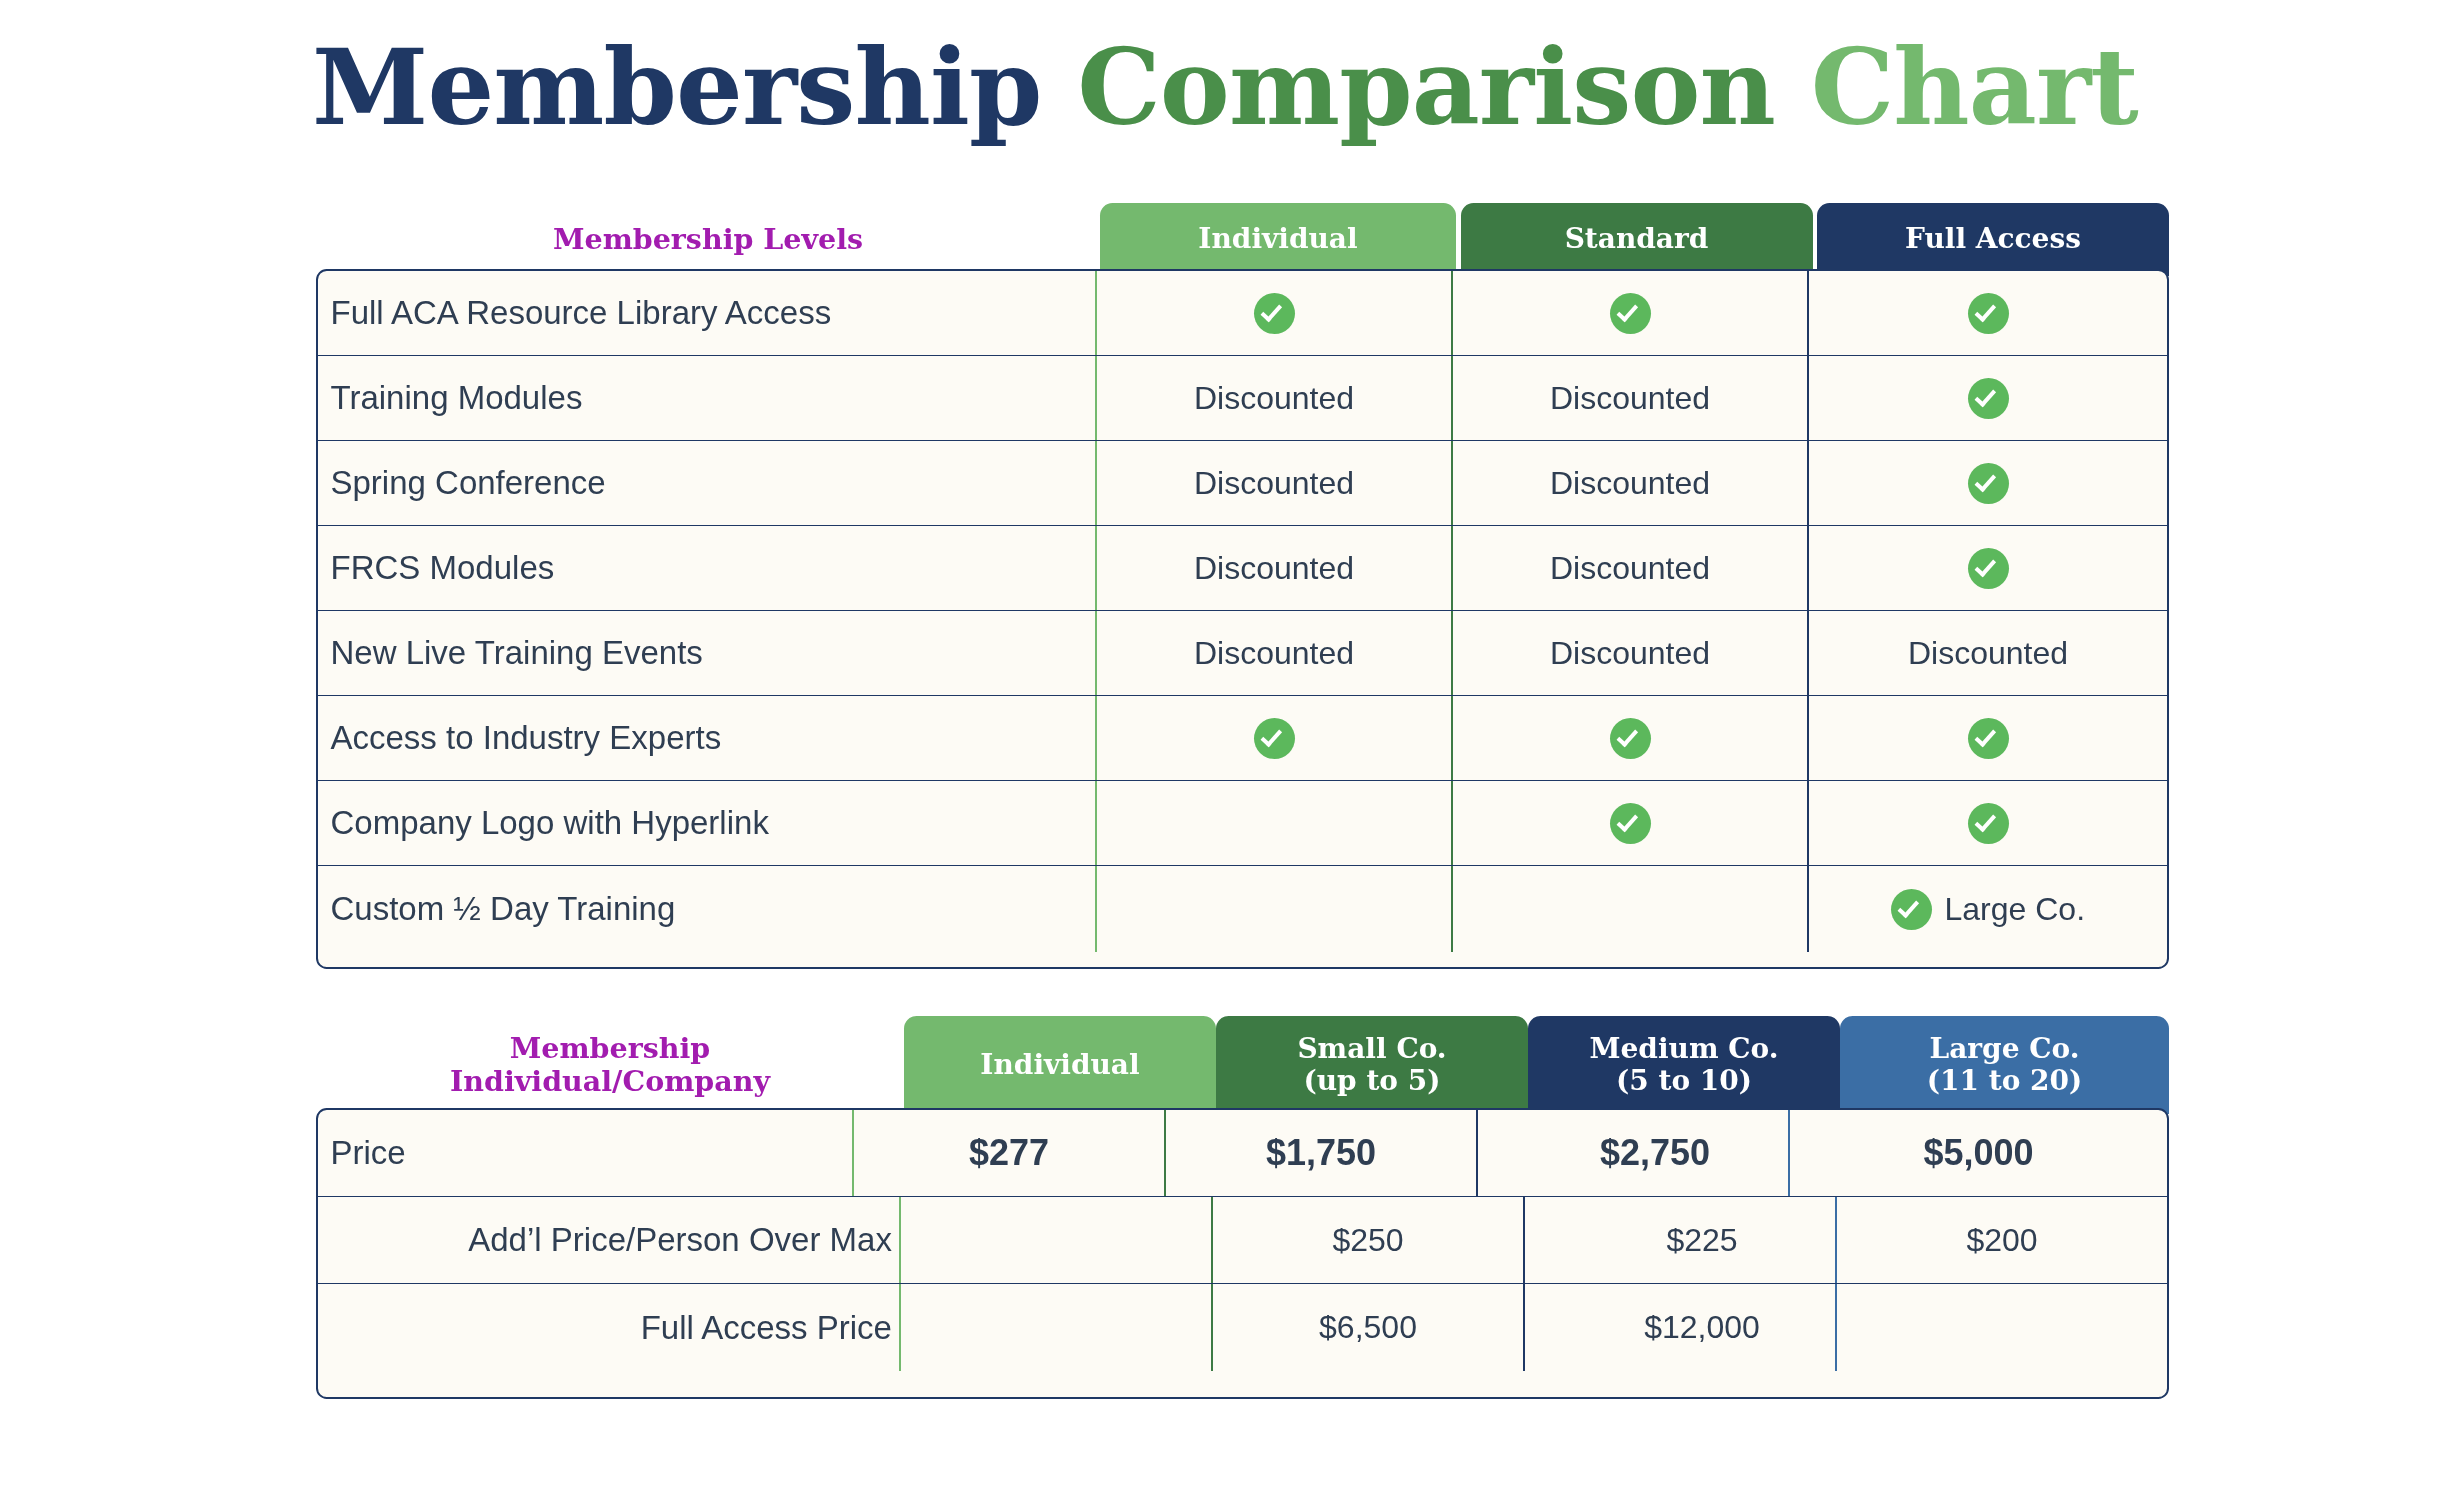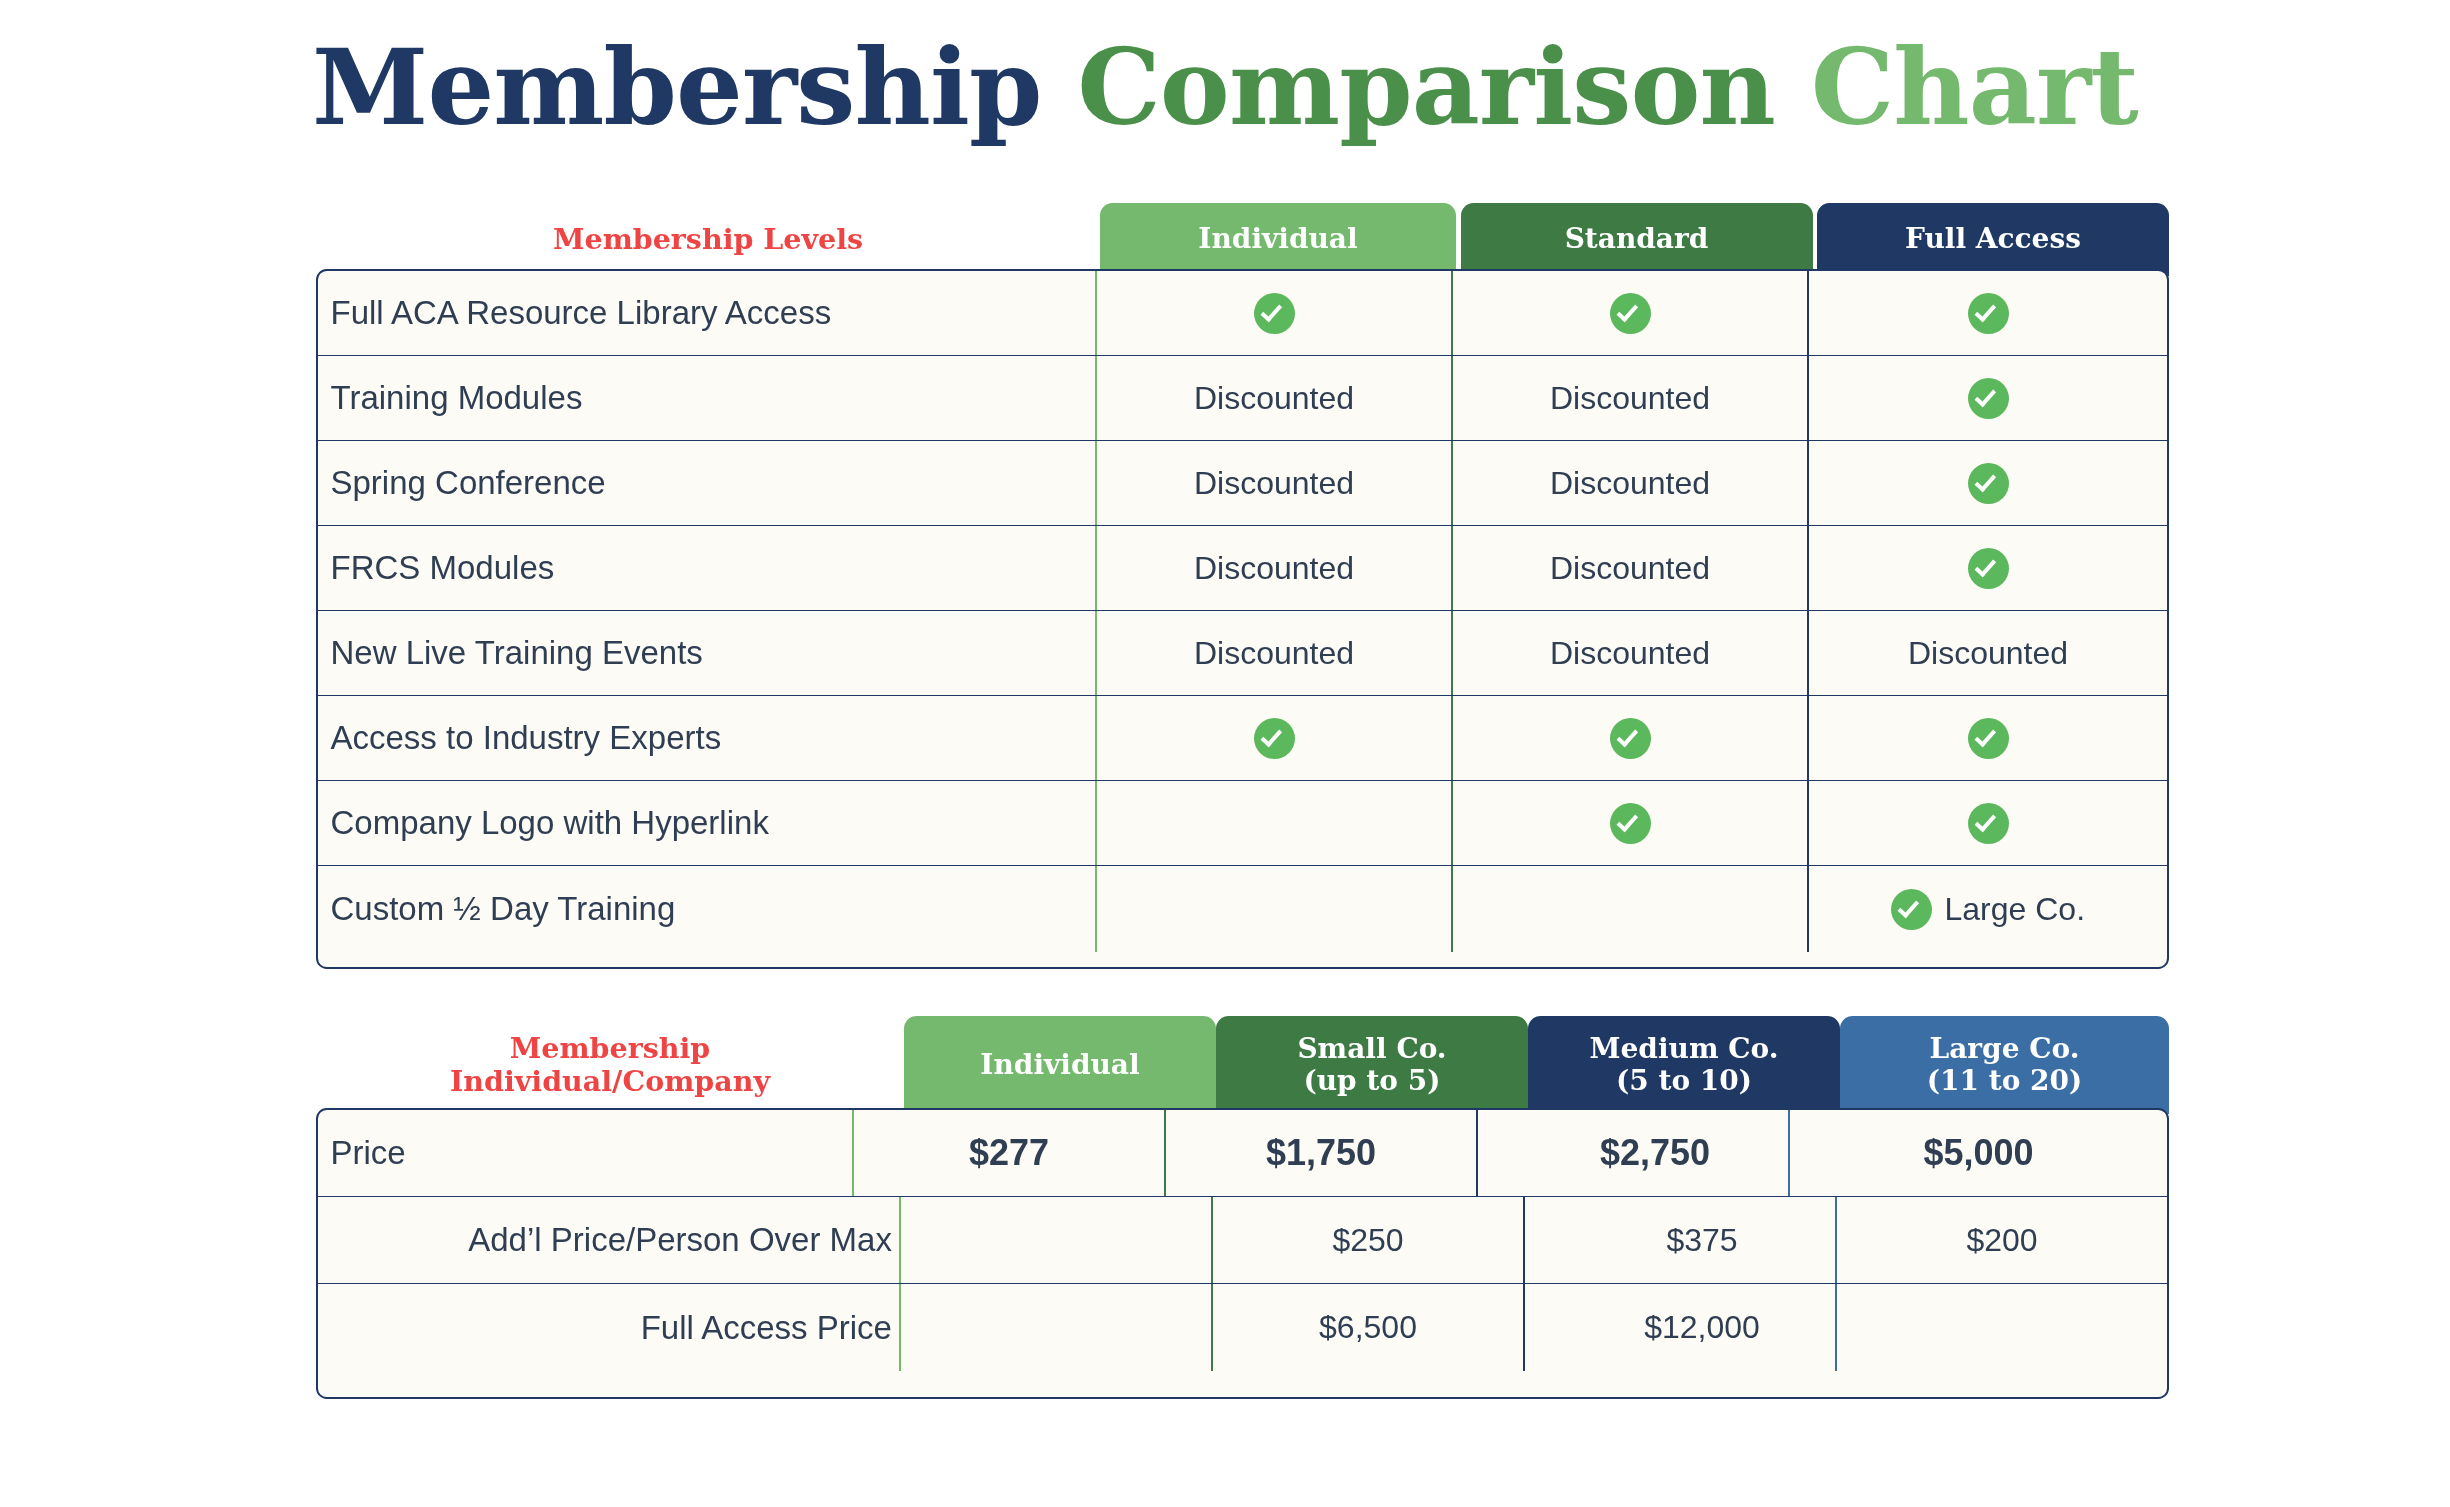--- a/index.html
+++ b/index.html
@@ -56,21 +56,21 @@
     height: 73px;
     display: flex;
   }
   .hdr-label {
     display: flex;
     align-items: center;
     justify-content: center;
     text-align: center;
     font-family: "DejaVu Serif", serif;
     font-weight: bold;
-    color: #ef4444;
+    color: #a21caf;
     font-size: 28.5px;
     line-height: 1.15;
   }
   .hdr-cell {
     display: flex;
     align-items: center;
     justify-content: center;
     text-align: center;
     color: #ffffff;
     font-family: "DejaVu Serif", serif;
@@ -296,21 +296,21 @@
       <div class="cell price sep-dgreen" style="width:312px;">$277</div>
       <div class="cell price sep-navy" style="width:312px;">$1,750</div>
       <div class="cell price sep-steel" style="width:312px;">$2,750</div>
       <div class="cell price" style="flex:1;">$5,000</div>
     </div>
 
     <div class="row" style="height:87px;">
       <div class="cell-label right" style="width:583px;">Add’l Price/Person Over Max</div>
       <div class="cell sep-dgreen" style="width:312px;"></div>
       <div class="cell sep-navy" style="width:312px;">$250</div>
-      <div class="cell sep-steel" style="width:312px;">$375</div>
+      <div class="cell sep-steel" style="width:312px;">$225</div>
       <div class="cell" style="flex:1;">$200</div>
     </div>
 
     <div class="row" style="height:87px;">
       <div class="cell-label right" style="width:583px;">Full Access Price</div>
       <div class="cell sep-dgreen" style="width:312px;"></div>
       <div class="cell sep-navy" style="width:312px;">$6,500</div>
       <div class="cell sep-steel" style="width:312px;">$12,000</div>
     </div>
 

